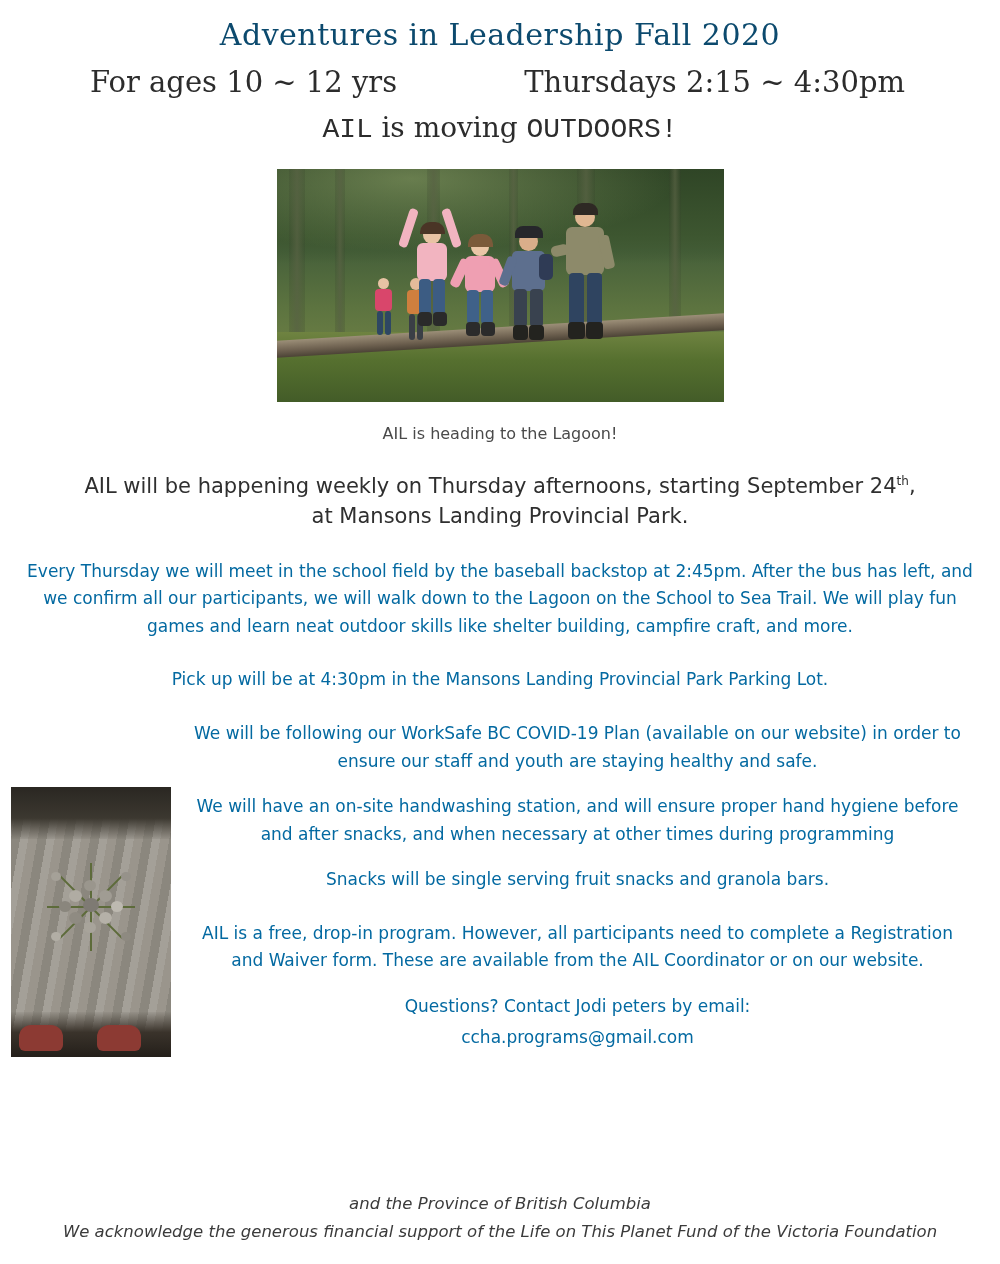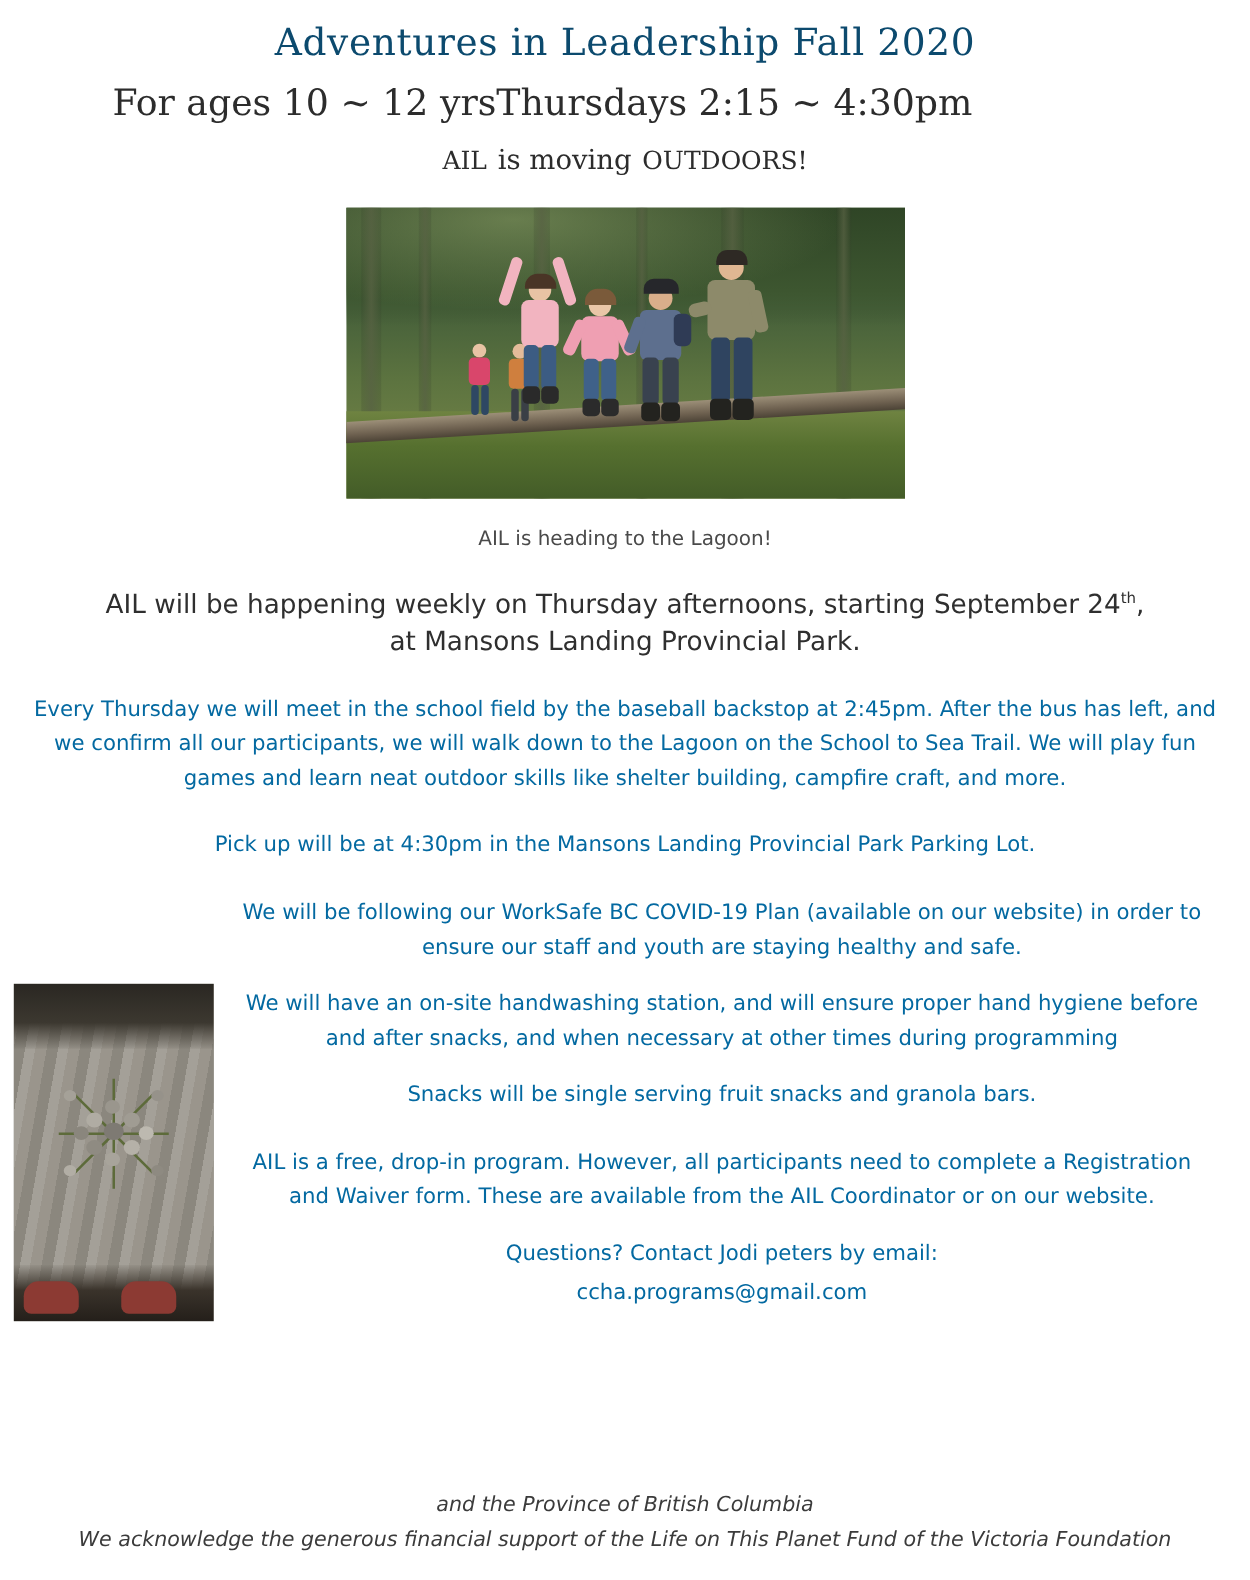--- a/index.html
+++ b/index.html
@@ -23,38 +23,40 @@
   }
   .title-main {
     font-family: "DejaVu Serif", serif;
     font-size: 30px;
     letter-spacing: 0.5px;
     color: #0c4a6e;
     line-height: 1.1;
   }
   .title-row {
     display: flex;
-    justify-content: flex-start;
+    justify-content: space-between;
     align-items: baseline;
     padding: 14px 95px 0 90px;
     font-family: "DejaVu Serif", serif;
     font-size: 29px;
     color: #2c2c2c;
+    gap: 32px;
   }
   .title-sub {
     font-family: "DejaVu Serif", serif;
     font-size: 27px;
     color: #2c2c2c;
     padding-top: 12px;
   }
   .title-sub .small-word {
-    font-size: 22px;
+    font-size: 28px;
   }
   .title-sub .big-word {
-    font-size: 20px;
+    font-size: 28px;
+    font-family: Liberation Mono, monospace;
   }
 
   
   .hero-wrap {
     margin: 24px auto 0 auto;
     width: 447px;
     height: 233px;
     position: relative;
     overflow: hidden;
     border: 0;

